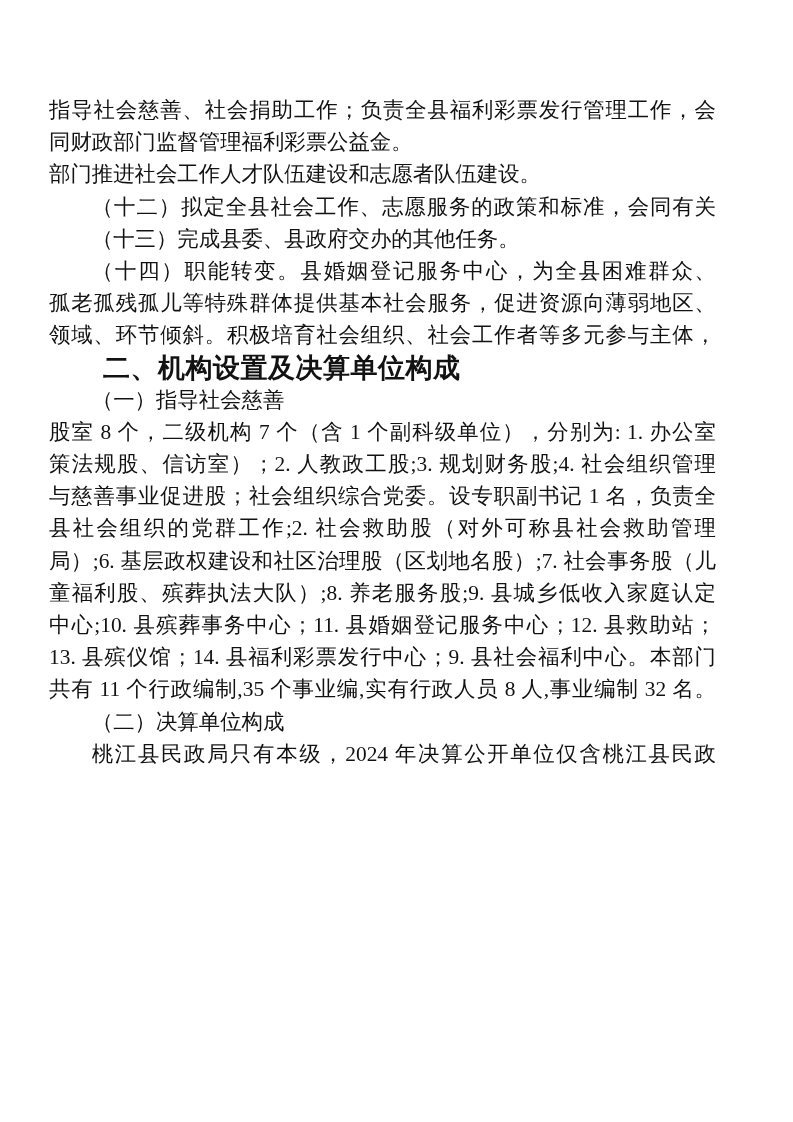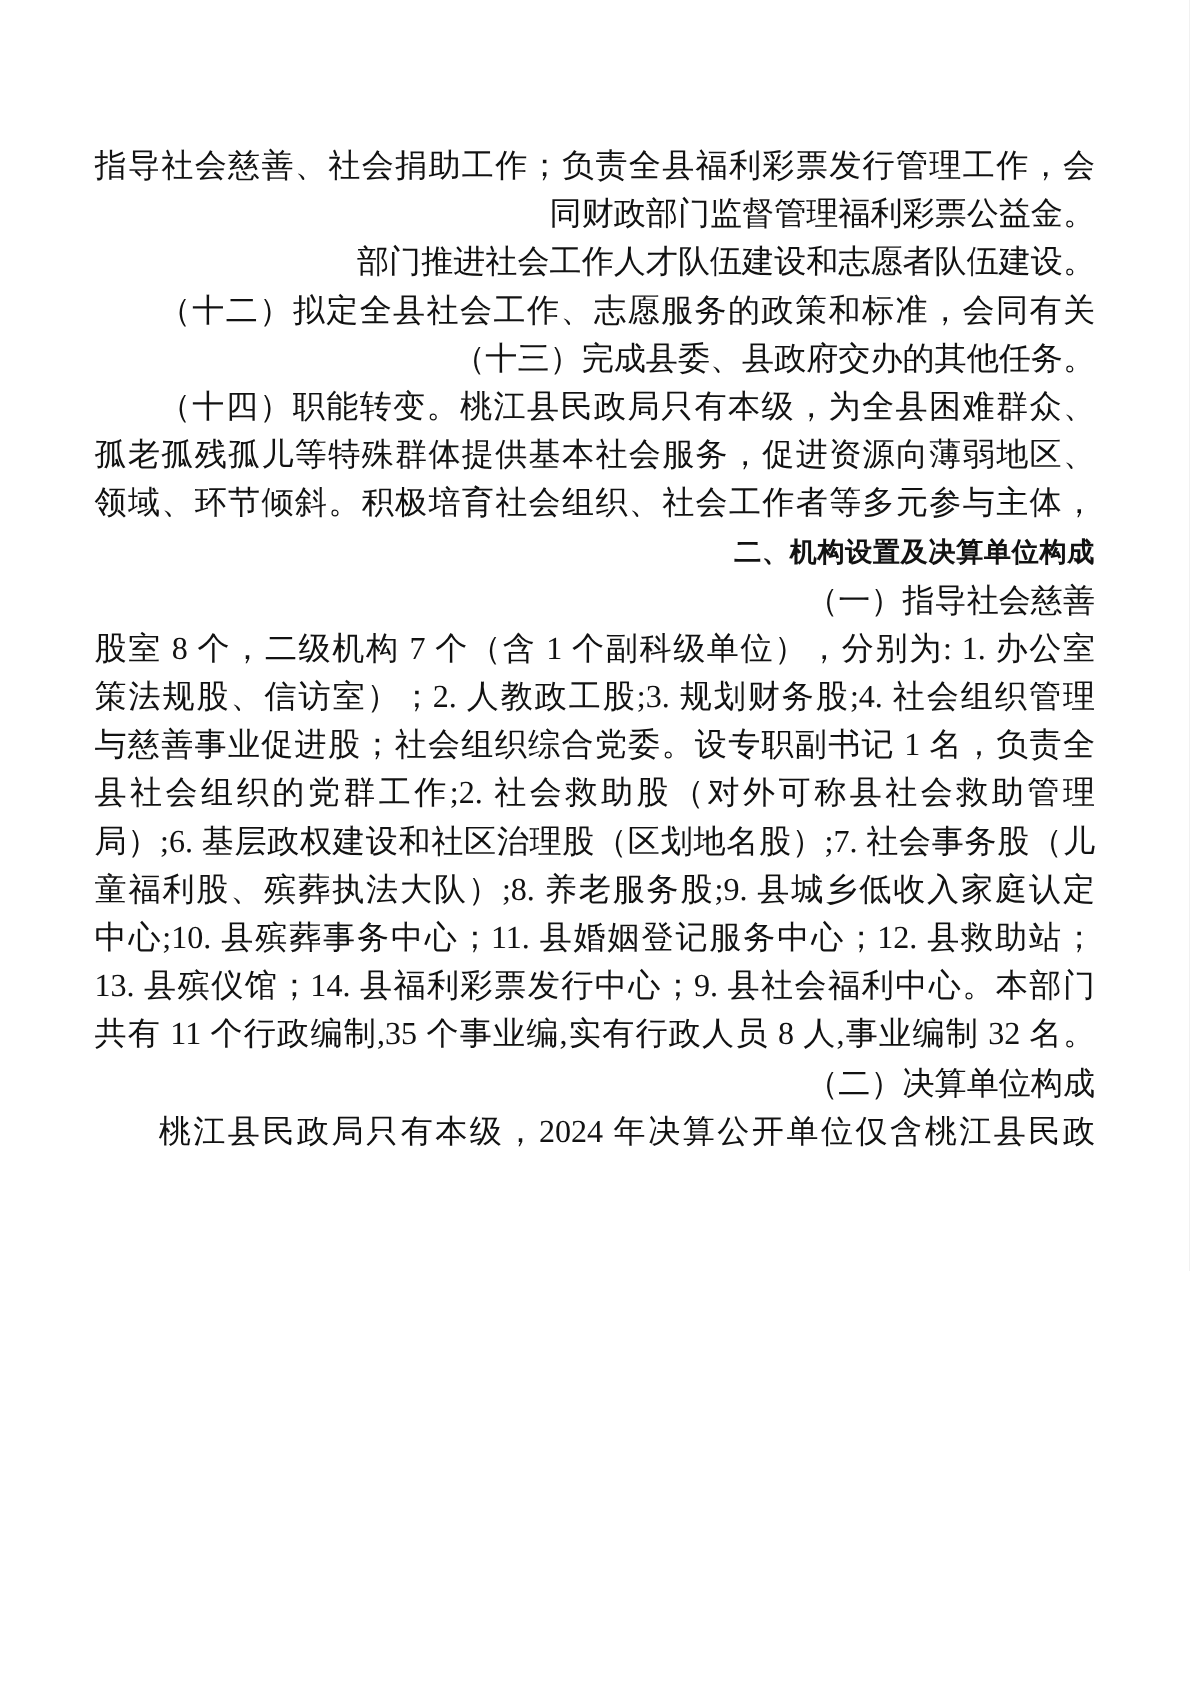--- a/index.html
+++ b/index.html
@@ -10,59 +10,59 @@
   .page {
     position: relative;
     width: 793px;
     height: 1122px;
     background: #ffffff;
     overflow: hidden;
     font-family: "Liberation Serif", "DejaVu Serif", serif;
   }
   .textblock {
     position: absolute;
-    left: 63px;
+    left: 49px;
     top: 94px;
     width: 667px;
   }
   .line {
     font-size: 21.4px;
     line-height: 32.2px;
     height: 32.2px;
     color: #121212;
-    text-align: right;
+    text-align: left;
     white-space: normal;
     overflow: hidden;
   }
   .line.fill {
     text-align: justify;
     text-align-last: justify;
     text-justify: inter-character;
   }
   .line.indent {
     text-indent: 2em;
   }
   .line.bold {
     font-weight: 700;
     font-family: "Liberation Sans", "DejaVu Sans", sans-serif;
-    font-size: 18px;
+    font-size: 27px;
     letter-spacing: 0.5px;
   }
 </style>
 </head>
 <body>
 
 <div class="page" style="background: rgb(255, 255, 255);">
   <div class="textblock" style="color: rgb(18, 18, 18);">
       <div class="line fill">指导社会慈善、社会捐助工作；负责全县福利彩票发行管理工作，会</div>
       <div class="line">同财政部门监督管理福利彩票公益金。</div>
       <div class="line">部门推进社会工作人才队伍建设和志愿者队伍建设。</div>
       <div class="line fill indent">（十二）拟定全县社会工作、志愿服务的政策和标准，会同有关</div>
       <div class="line indent">（十三）完成县委、县政府交办的其他任务。</div>
-      <div class="line fill indent">（十四）职能转变。桃江县民政局只有本级，为全县困难群众、</div>
+      <div class="line fill indent">（十四）职能转变。县婚姻登记服务中心，为全县困难群众、</div>
       <div class="line fill">孤老孤残孤儿等特殊群体提供基本社会服务，促进资源向薄弱地区、</div>
       <div class="line fill">领域、环节倾斜。积极培育社会组织、社会工作者等多元参与主体，</div>
       <div class="line indent bold">二、机构设置及决算单位构成</div>
       <div class="line indent">（一）指导社会慈善</div>
       <div class="line fill">股室 8 个，二级机构 7 个（含 1 个副科级单位），分别为: 1. 办公室（政</div>
       <div class="line fill">策法规股、信访室）；2. 人教政工股;3. 规划财务股;4. 社会组织管理</div>
       <div class="line fill">与慈善事业促进股；社会组织综合党委。设专职副书记 1 名，负责全</div>
       <div class="line fill">县社会组织的党群工作;2. 社会救助股（对外可称县社会救助管理</div>
       <div class="line fill">局）;6. 基层政权建设和社区治理股（区划地名股）;7. 社会事务股（儿</div>
       <div class="line fill">童福利股、殡葬执法大队）;8. 养老服务股;9. 县城乡低收入家庭认定</div>

